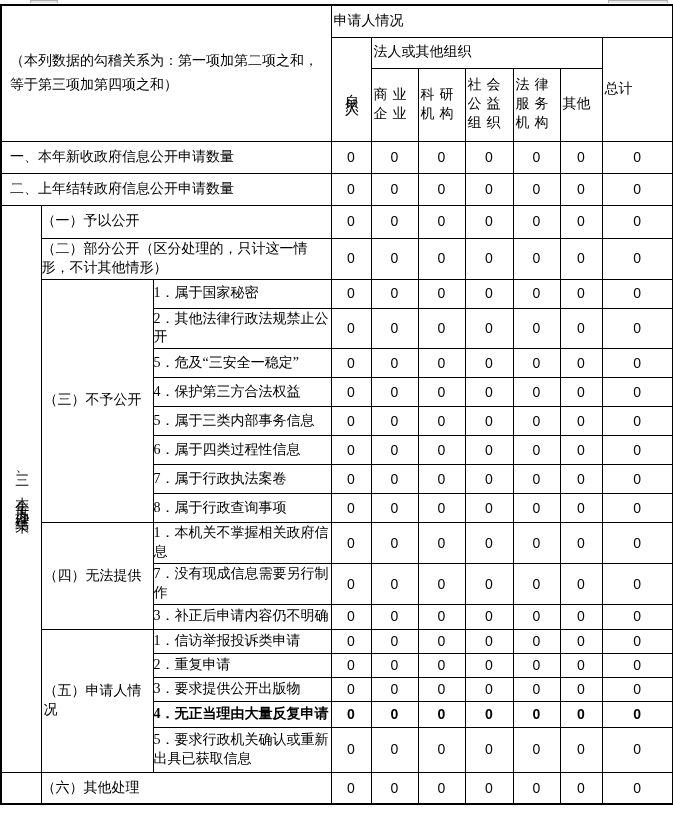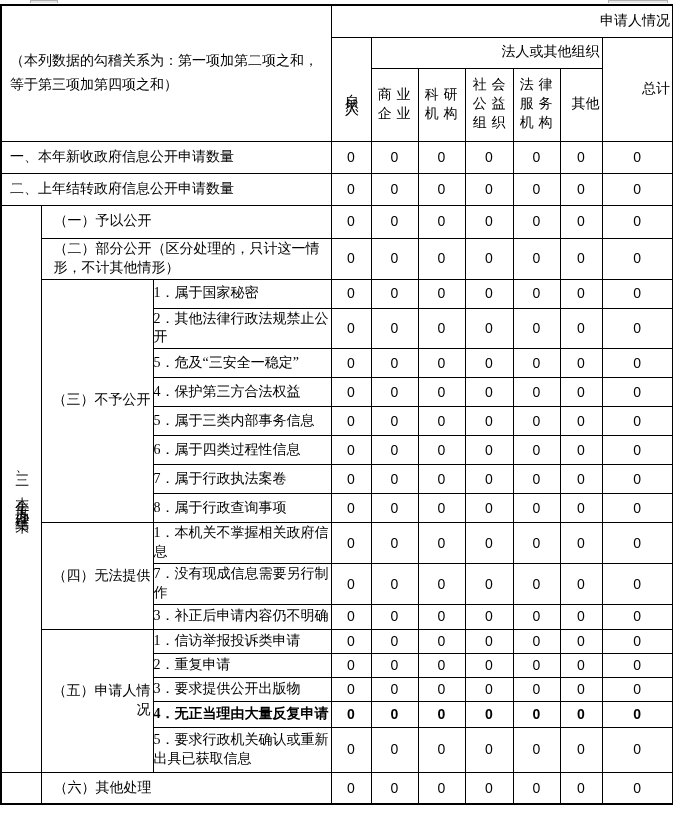--- a/index.html
+++ b/index.html
@@ -26,23 +26,23 @@
   }
   td {
     border: 1px solid #000;
     padding: 1px 2px;
     vertical-align: middle;
     overflow: hidden;
     line-height: 1.35;
   }
   td.val { text-align: center; font-family: "Liberation Sans", "DejaVu Sans", sans-serif; font-size: 14px; }
   td.note { padding: 12px 8px; line-height: 1.7; }
-  td.ctr { text-align: right; }
+  td.ctr { text-align: left; }
   td.lbl { padding-left: 8px; margin-top: 16px; }
-  td.lbl2 { padding-left: 12px; }
+  td.lbl2 { padding-left: 0; }
   td.item { padding-left: 0; }
   .sp { letter-spacing: 0.35em; }
   .vert {
     text-align: center; padding: 0;
   }
   .vert > div {
     writing-mode: vertical-lr;
     text-orientation: upright;
     margin: 0 auto;
     letter-spacing: 4px;

